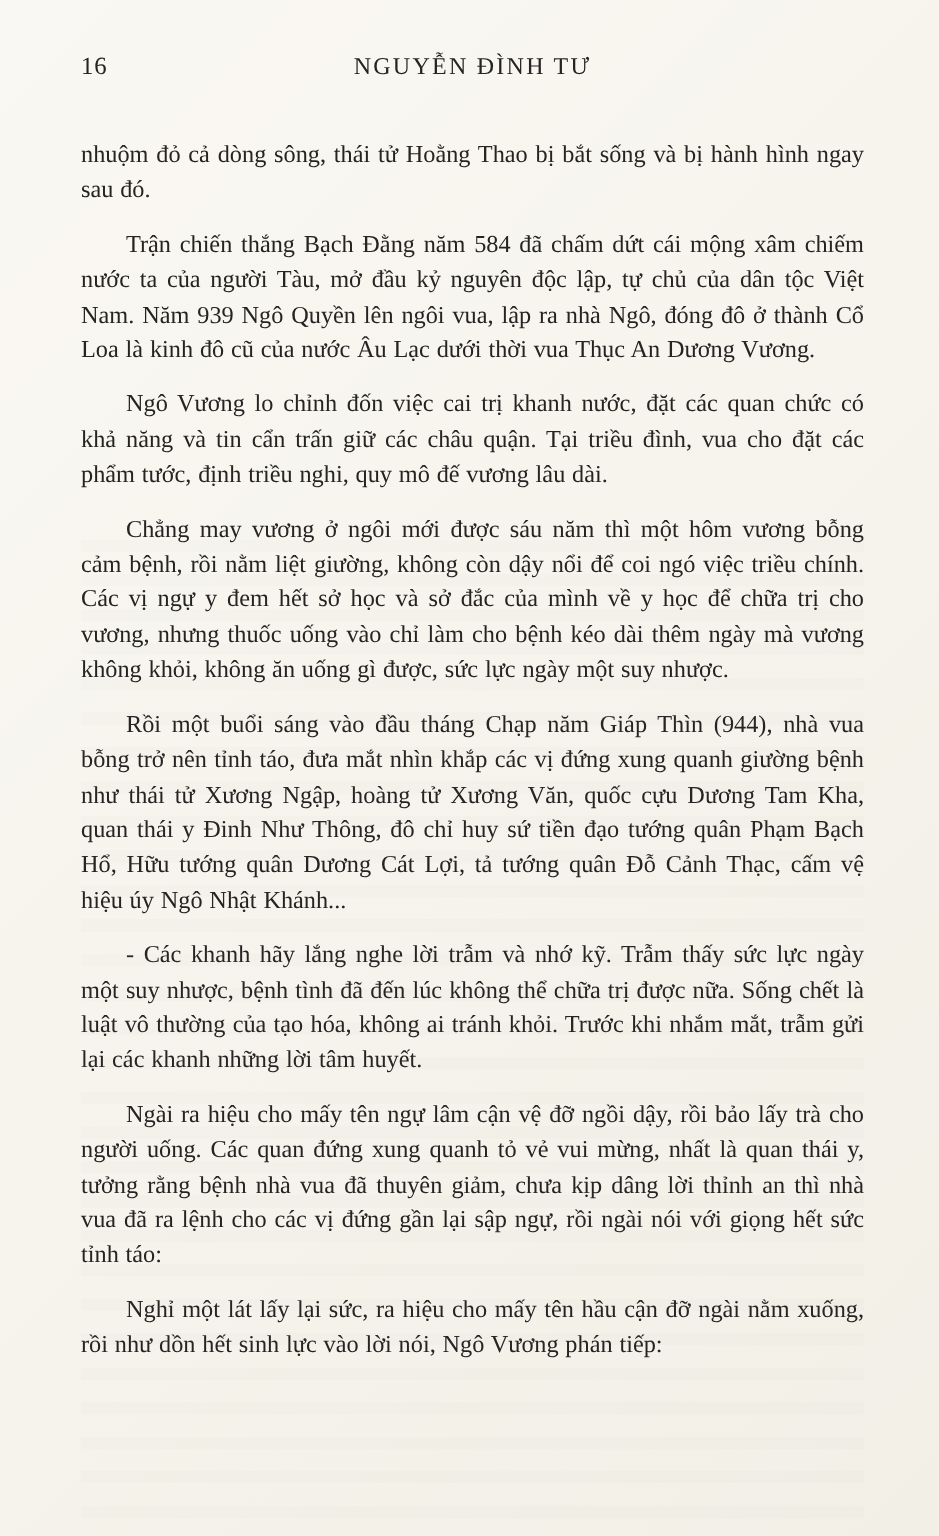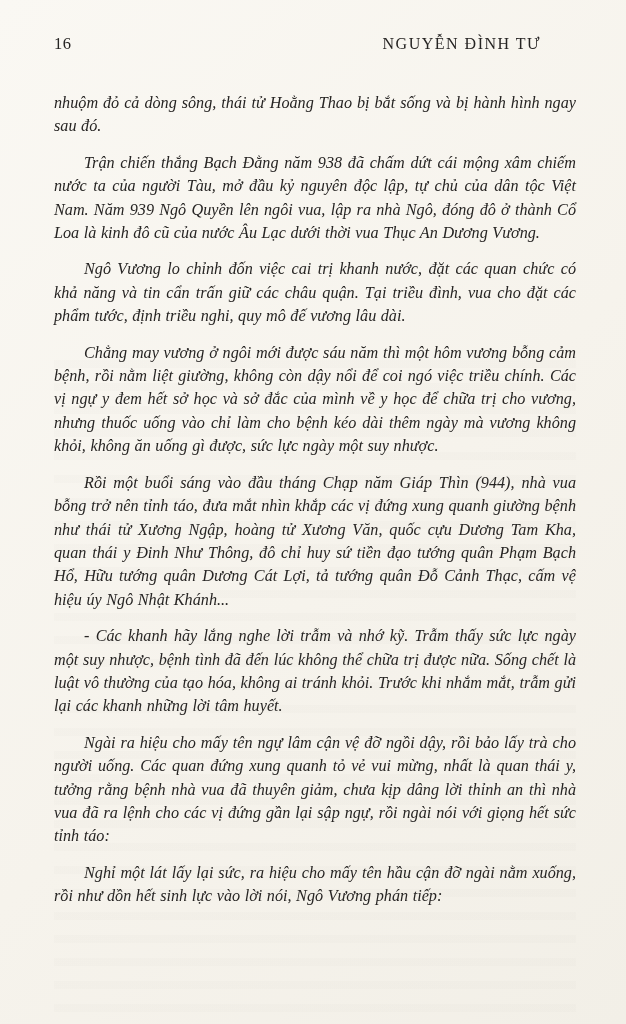--- a/index.html
+++ b/index.html
@@ -29,34 +29,33 @@
     margin-bottom: 38px;
     letter-spacing: 0.5px;
   }
   .page-number {
     width: 70px;
     flex: 0 0 auto;
     font-size: 16.5px;
   }
   .running-title {
     flex: 1 1 auto;
-    text-align: right;
+    text-align: center;
     transform: translateX(-35px);
     font-size: 16px;
     letter-spacing: 1.5px;
     white-space: nowrap;
   }
   .body-text p {
     margin: 0 0 13px 0;
     font-size: 16.2px;
     line-height: 23.4px;
     text-align: justify;
     text-justify: inter-word;
     word-spacing: 0.5px;
-    font-style: italic;
   }
   .body-text p.indent {
     text-indent: 30px;
   }
   .body-text p.no-indent {
     text-indent: 0;
   }
   
   .bleed {
     position: absolute;
@@ -81,21 +80,21 @@
 
 <div class="page">
 
   <div class="page-header">
     <span class="page-number">16</span>
     <span class="running-title">NGUYỄN ĐÌNH TƯ</span>
   </div>
 
   <div class="body-text">
     <p class="no-indent">nhuộm đỏ cả dòng sông, thái tử Hoằng Thao bị bắt sống và bị hành hình ngay sau đó.</p>
-    <p class="indent">Trận chiến thắng Bạch Đằng năm 938 đã chấm dứt cái mộng xâm chiếm nước ta của người Tàu, mở đầu kỷ nguyên độc lập, tự chủ của dân tộc Việt Nam. Năm 939 Ngô Quyền lên ngôi vua, lập ra nhà Ngô, đóng đô ở thành Cổ Loa là kinh đô cũ của nước Âu Lạc dưới thời vua Thục An Dương Vương.</p>
+    <p class="indent">Trận chiến thắng Bạch Đằng năm 584 đã chấm dứt cái mộng xâm chiếm nước ta của người Tàu, mở đầu kỷ nguyên độc lập, tự chủ của dân tộc Việt Nam. Năm 939 Ngô Quyền lên ngôi vua, lập ra nhà Ngô, đóng đô ở thành Cổ Loa là kinh đô cũ của nước Âu Lạc dưới thời vua Thục An Dương Vương.</p>
     <p class="indent">Ngô Vương lo chỉnh đốn việc cai trị khanh nước, đặt các quan chức có khả năng và tin cẩn trấn giữ các châu quận. Tại triều đình, vua cho đặt các phẩm tước, định triều nghi, quy mô đế vương lâu dài.</p>
     <p class="indent">Chẳng may vương ở ngôi mới được sáu năm thì một hôm vương bỗng cảm bệnh, rồi nằm liệt giường, không còn dậy nổi để coi ngó việc triều chính. Các vị ngự y đem hết sở học và sở đắc của mình về y học để chữa trị cho vương, nhưng thuốc uống vào chỉ làm cho bệnh kéo dài thêm ngày mà vương không khỏi, không ăn uống gì được, sức lực ngày một suy nhược.</p>
     <p class="indent">Rồi một buổi sáng vào đầu tháng Chạp năm Giáp Thìn (944), nhà vua bỗng trở nên tỉnh táo, đưa mắt nhìn khắp các vị đứng xung quanh giường bệnh như thái tử Xương Ngập, hoàng tử Xương Văn, quốc cựu Dương Tam Kha, quan thái y Đinh Như Thông, đô chỉ huy sứ tiền đạo tướng quân Phạm Bạch Hổ, Hữu tướng quân Dương Cát Lợi, tả tướng quân Đỗ Cảnh Thạc, cấm vệ hiệu úy Ngô Nhật Khánh...</p>
     <p class="indent">- Các khanh hãy lắng nghe lời trẫm và nhớ kỹ. Trẫm thấy sức lực ngày một suy nhược, bệnh tình đã đến lúc không thể chữa trị được nữa. Sống chết là luật vô thường của tạo hóa, không ai tránh khỏi. Trước khi nhắm mắt, trẫm gửi lại các khanh những lời tâm huyết.</p>
     <p class="indent">Ngài ra hiệu cho mấy tên ngự lâm cận vệ đỡ ngồi dậy, rồi bảo lấy trà cho người uống. Các quan đứng xung quanh tỏ vẻ vui mừng, nhất là quan thái y, tưởng rằng bệnh nhà vua đã thuyên giảm, chưa kịp dâng lời thỉnh an thì nhà vua đã ra lệnh cho các vị đứng gần lại sập ngự, rồi ngài nói với giọng hết sức tỉnh táo:</p>
     <p class="indent">Nghỉ một lát lấy lại sức, ra hiệu cho mấy tên hầu cận đỡ ngài nằm xuống, rồi như dồn hết sinh lực vào lời nói, Ngô Vương phán tiếp:</p>
   </div>
 
   <div class="bleed"></div>
 </div>

